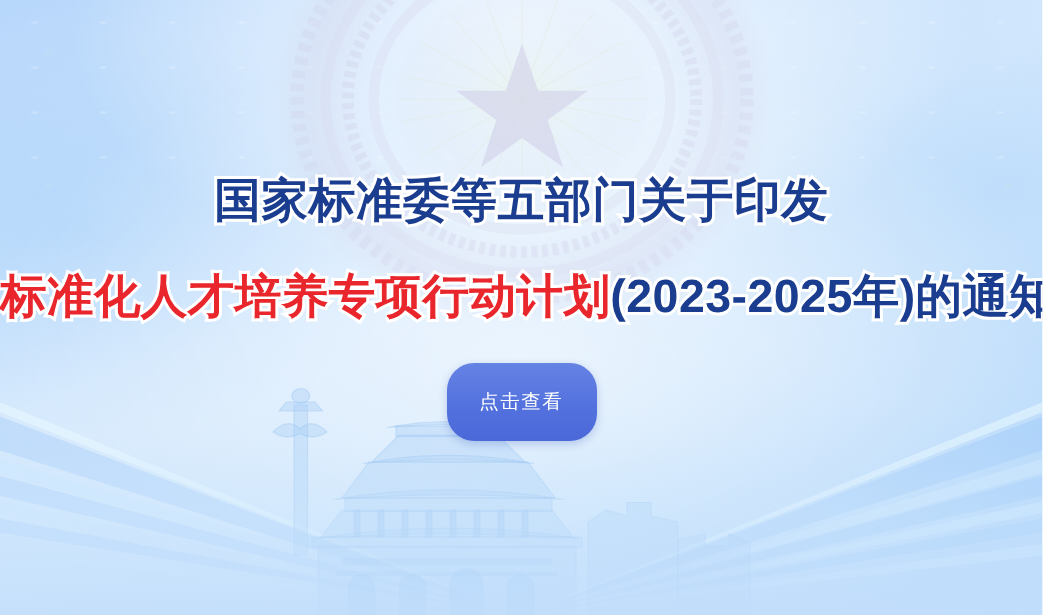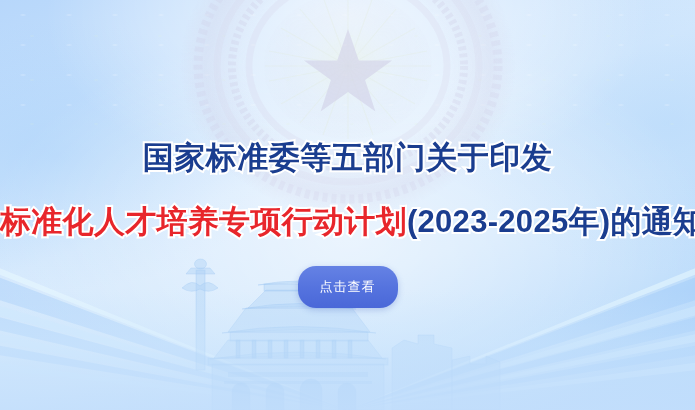--- a/index.html
+++ b/index.html
@@ -78,21 +78,20 @@
     height: 120px;
     background: linear-gradient(to bottom, rgba(200,227,253,0) 0%, rgba(205,230,253,0.45) 45%, rgba(196,223,252,0.85) 100%);
   }
 
   
   .content {
     position: absolute;
     inset: 0;
     z-index: 10;
     text-align: center;
-    margin-top: 24px;
   }
 
   .headline {
     position: absolute;
     left: 0; right: 0;
     top: 118px;
     font-size: 31px;
     font-weight: bold;
     letter-spacing: 0.5px;
     line-height: 1;
@@ -117,21 +116,21 @@
   }
   .sub-red { color: #e8262b; }
   .sub-blue { color: #1a3d8f; }
 
   .cta {
     position: absolute;
     left: 50%;
     top: 242px;
     transform: translateX(-50%);
     width: 100px;
-    height: 42px;
+    height: 52px;
     border: none;
     border-radius: 18px;
     background: linear-gradient(180deg, #6582e4 0%, #5472de 55%, #4a68d8 100%);
     color: #ffffff;
     font-family: "Liberation Sans", "DejaVu Sans", sans-serif;
     font-size: 13px;
     letter-spacing: 1px;
     cursor: pointer;
     box-shadow: 0 2px 6px rgba(60,95,190,0.28);
     padding: 0;

